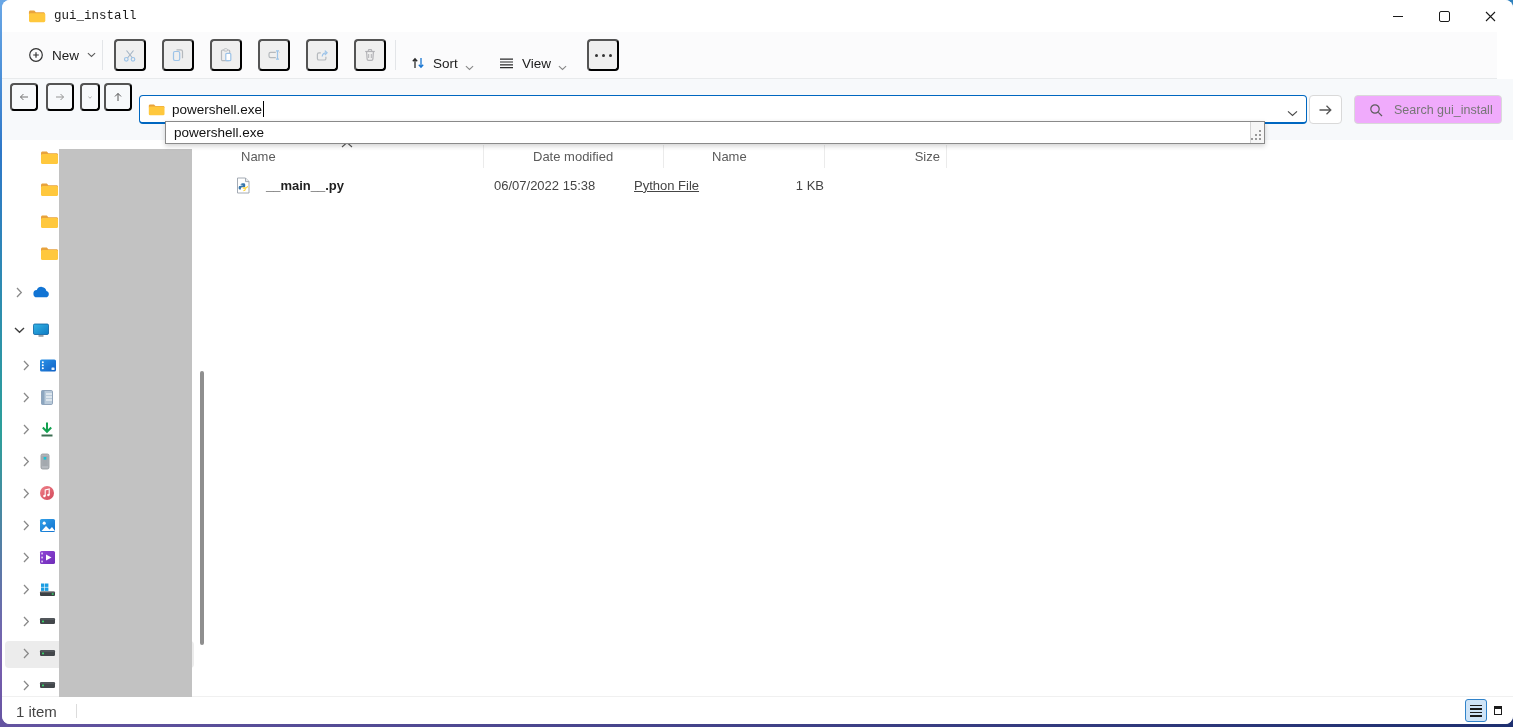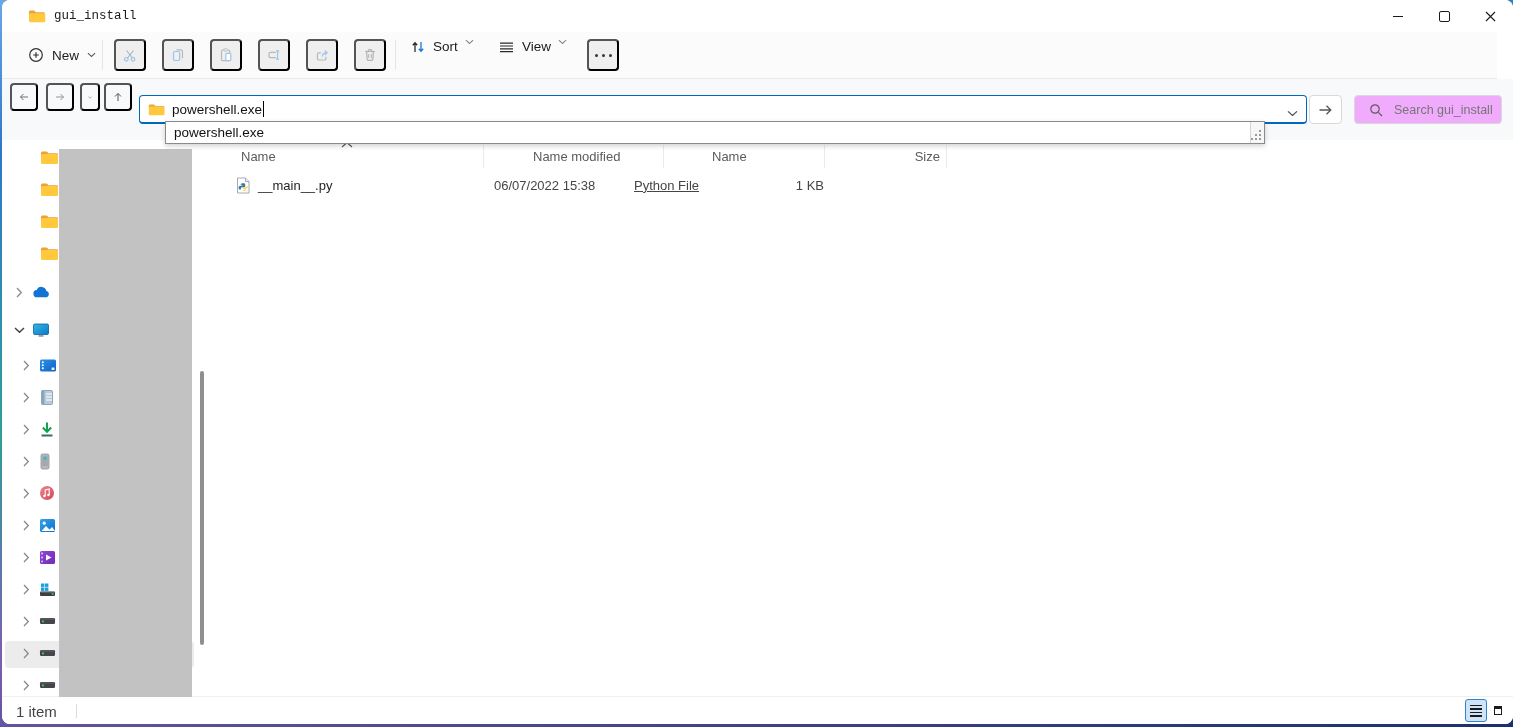--- a/index.html
+++ b/index.html
@@ -16,21 +16,21 @@
   .wctrls{position:absolute;right:0;top:0;height:32px;display:flex;}
   .wbtn{width:46px;height:32px;display:flex;align-items:center;justify-content:center;background:transparent;border:none;}
   .minbar{width:10px;height:1px;background:#1a1a1a;}
   .maxsq{width:9px;height:9px;border:1px solid #1a1a1a;border-radius:2px;}
   
   .cmdbar{position:absolute;left:0;top:32px;right:16px;height:46px;background:#fbfbfc;border-bottom:1px solid #e8eaec;}
   .newbtn{position:absolute;left:16px;top:7px;height:32px;display:flex;align-items:center;gap:8px;padding:0 10px;border-radius:4px;}
   .newlabel{font-size:13.5px;color:#1b1b1b;}
   .cmdsep{position:absolute;top:8px;width:1px;height:30px;background:#e3e5e8;}
   .cbtn{position:absolute;top:7px;width:32px;height:32px;display:flex;align-items:center;justify-content:center;border-radius:4px;}
-  .cgrp{position:absolute;top:7px;height:32px;display:flex;align-items:flex-start;gap:7px;padding:0 8px;border-radius:4px;}
+  .cgrp{position:absolute;top:7px;height:32px;display:flex;align-items:flex-end;gap:7px;padding:0 8px;border-radius:4px;}
   .cgrp span{font-size:13.5px;color:#1b1b1b;}
   .dots3{display:flex;gap:4px;}
   .dots3 i{width:3px;height:3px;border-radius:50%;background:#333;}
   
   .navbar{position:absolute;left:0;top:79px;right:0;height:61px;background:#f7f9fb;}
   .nbtn{position:absolute;top:4px;width:28px;height:28px;display:flex;align-items:center;justify-content:center;border-radius:4px;background:transparent;}
   .addrbar{position:absolute;left:137px;top:16px;width:1168px;height:29px;background:#fff;
     border:1px solid #0067c0;border-bottom:2px solid #0067c0;border-radius:4px;box-sizing:border-box;
     display:flex;align-items:center;}
   .addr-folder{margin-left:8px;display:flex;}
@@ -66,21 +66,21 @@
   .main{position:absolute;left:207px;top:140px;right:0;bottom:27px;background:#fff;}
   .cols{position:absolute;left:18px;top:5px;height:23px;display:flex;gap:39px;}
   .col{box-sizing:border-box;border-right:1px solid #ebebeb;font-size:13px;color:#5b5b5b;display:flex;align-items:center;}
   .c-name{width:257px;padding-left:14px;}
   .c-date{width:141px;padding-left:10px;}
   .c-type{width:122px;padding-left:9px;}
   .c-size{width:83px;justify-content:flex-end;padding-right:6px;}
   .sortchev{position:absolute;left:132px;top:1px;z-index:1;}
   .frow{position:absolute;left:18px;top:33px;height:24px;display:flex;align-items:center;}
   .fcell{box-sizing:border-box;font-size:13px;color:#454545;display:flex;align-items:center;}
-  .f-name{width:257px;padding-left:8px;color:#1f1f1f;gap:7px;}
+  .f-name{width:257px;padding-left:8px;color:#1f1f1f;gap:15px;font-weight:bold;}
   .f-date{width:141px;padding-left:10px;}
   .f-type{width:122px;padding-left:9px;text-decoration:underline;}
   .f-size{width:83px;justify-content:flex-end;padding-right:6px;}
   
   .statusbar{position:absolute;left:0;bottom:0;right:0;height:27px;background:#fff;border-top:1px solid #f0f0f0;}
   .sb-count{position:absolute;left:14px;top:6px;font-size:15px;color:#444;}
   .sb-sep{position:absolute;left:74px;top:7px;width:1px;height:14px;background:#dcdcdc;}
   .vbtn{position:absolute;top:2px;width:22px;height:23px;display:flex;align-items:center;justify-content:center;border-radius:3px;box-sizing:border-box;background:transparent;border:1px solid transparent;}
   .vbtn.active{background:#cfe4f7;border:1px solid #3183ca;}
   .vlines{display:flex;flex-direction:column;gap:2px;}
@@ -531,21 +531,21 @@
     <div class="redaction"></div>
     <div class="sscroll"></div>
   </div>
 
   <div class="main">
     <svg class="sortchev" width="12" height="7" viewBox="0 0 12 7" fill="none">
           <path d="M1 6l5-4.5L11 6" stroke="#5a5a5a" stroke-width="1.1"></path>
         </svg>
     <div class="cols">
       <div class="col c-name">Name</div>
-      <div class="col c-date">Name modified</div>
+      <div class="col c-date">Date modified</div>
       <div class="col c-type">Name</div>
       <div class="col c-size">Size</div>
     </div>
     <div class="frow">
       <div class="fcell f-name">
         <svg width="16" height="17" viewBox="0 0 16 17">
               <path d="M2.5 1h8l3.5 3.6V16h-11.5z" fill="#fff" stroke="#9aa2ab" stroke-width="0.9"></path>
               <path d="M10.5 1v3.6H14" fill="#e8eaed" stroke="#9aa2ab" stroke-width="0.9"></path>
               <path d="M7.6 6.2c-1.6 0-1.9.8-1.9 1.3v1h2v.4H4.9c-.6 0-1.3.4-1.3 1.8s.7 1.9 1.3 1.9h1v-1.1c0-.7.6-1.3 1.3-1.3h2c.5 0 1-.4 1-1V7.5c0-.8-.9-1.3-1.6-1.3z" fill="#3776ab"></path>
               <path d="M8.4 13.6c1.6 0 1.9-.8 1.9-1.3v-1h-2v-.4h2.8c.6 0 1.3-.4 1.3-1.8" fill="none" stroke="#ffd43b" stroke-width="1.1"></path>

